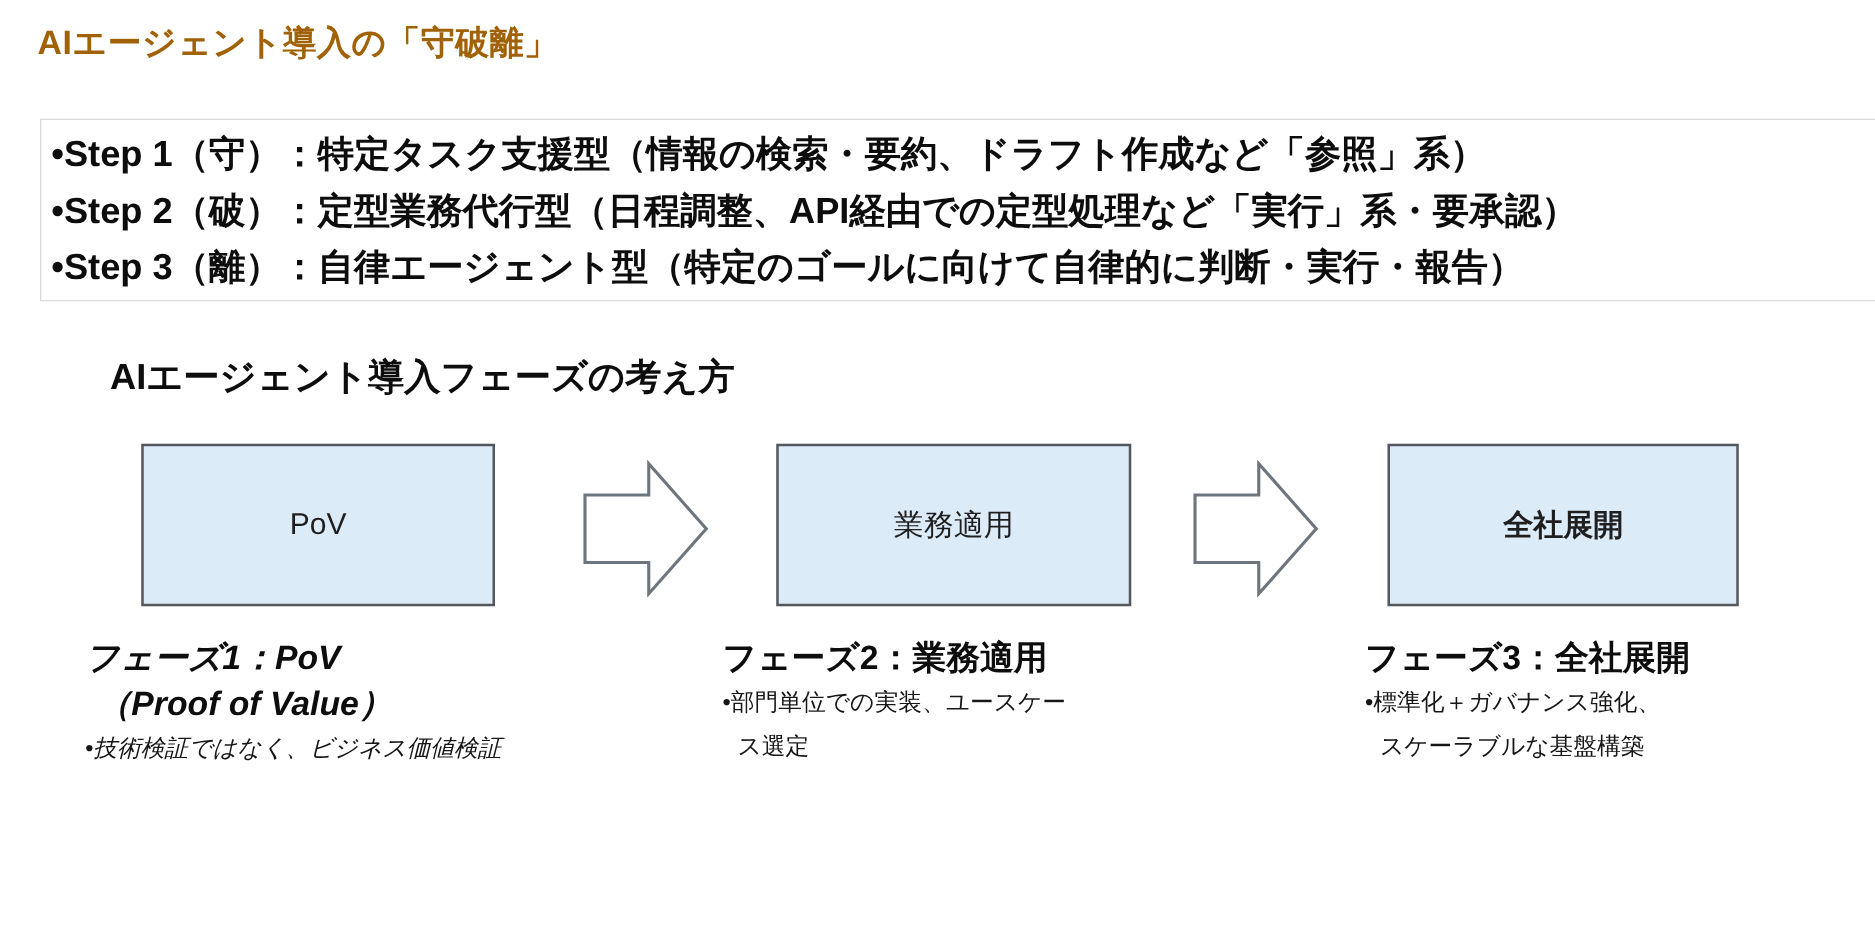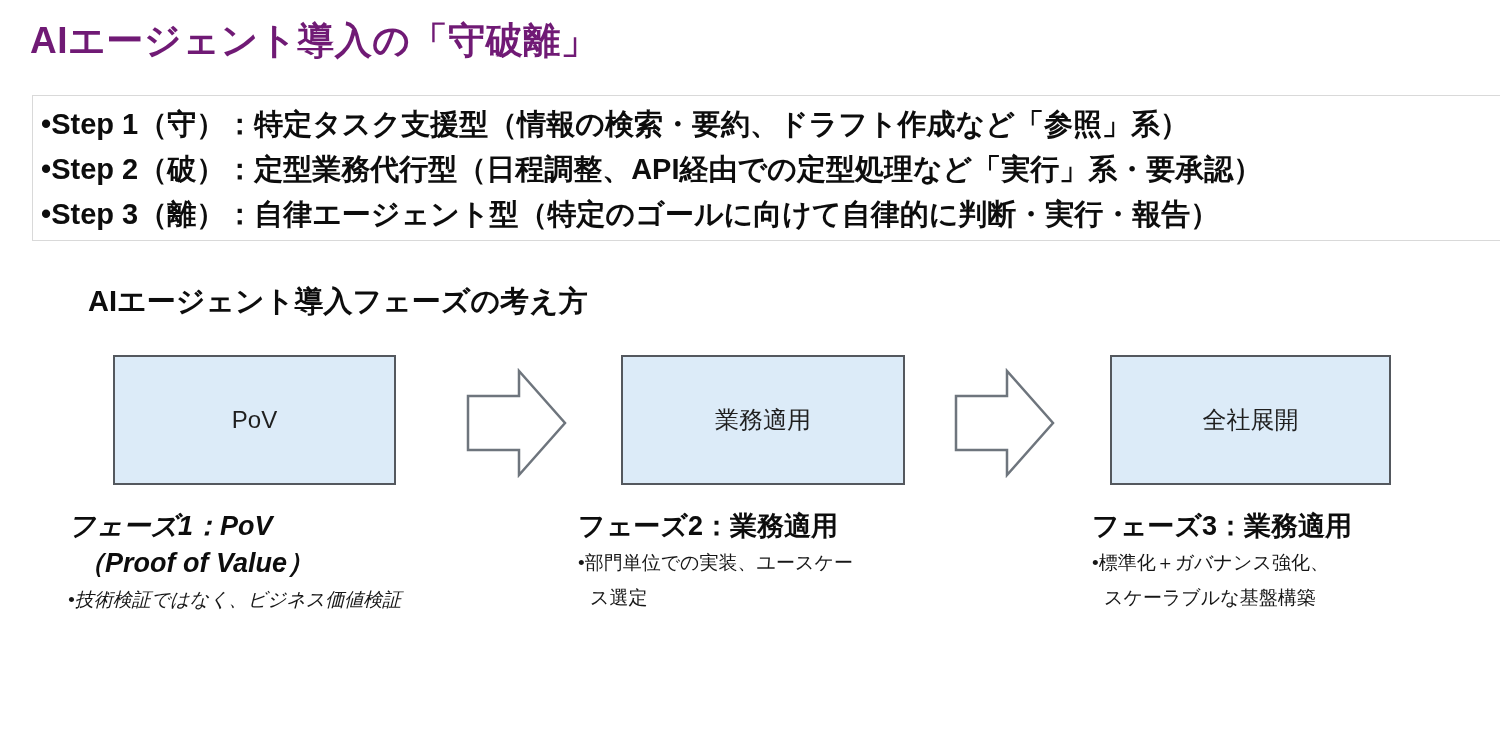--- a/index.html
+++ b/index.html
@@ -2,21 +2,21 @@
 <html><head>
 <meta charset="utf-8">
 <style>
   html,body{margin:0;padding:0;background:#ffffff;}
   .slide{
     position:relative;width:1500px;height:753px;background:#ffffff;overflow:hidden;
     font-family:"Liberation Sans","DejaVu Sans",sans-serif;color:#111111;
   }
   .title{
     position:absolute;left:30px;top:16px;margin:0;
-    font-size:37px;font-weight:700;color:#701a75;letter-spacing:0.5px;white-space:nowrap;
+    font-size:27px;font-weight:700;color:#a16207;letter-spacing:0.5px;white-space:nowrap;
   }
   .steps-box{
     position:absolute;left:32px;top:95px;width:1490px;height:146px;
     border:1px solid #d9d9d9;background:#ffffff;box-sizing:border-box;
     padding:6px 0 0 8px;
   }
   .step-line{
     font-size:29px;font-weight:700;line-height:45px;white-space:nowrap;color:#0d0d0d;
   }
   .section-heading{
@@ -24,21 +24,21 @@
     font-size:29px;font-weight:700;color:#0d0d0d;white-space:nowrap;
   }
   .flow-box{
     position:absolute;top:355px;height:130px;box-sizing:border-box;
     background:#dcebf8;border:2px solid#54585e;
     display:flex;align-items:center;justify-content:center;
     font-size:24px;color:#1f1f1f;
   }
   .box-1{left:113px;width:283px;}
   .box-2{left:621px;width:284px;}
-  .box-3{left:1110px;width:281px;}
+  .box-3{left:1110px;width:281px;font-weight:bold;}
   .flow-arrow{position:absolute;top:368px;width:102px;height:110px;}
   .arrow-1{left:466px;}
   .arrow-2{left:954px;}
   .flow-arrow polygon{fill:#ffffff;stroke:#6e757d;stroke-width:2.5;stroke-linejoin:miter;}
   .phase-col{position:absolute;top:508px;}
   .phase-1{left:68px;width:480px;font-style:italic;}
   .phase-2{left:578px;width:440px;}
   .phase-3{left:1092px;width:390px;}
   .phase-heading{
     font-size:27px;font-weight:700;color:#0d0d0d;line-height:37px;white-space:nowrap;
@@ -92,18 +92,18 @@
     <div class="phase-bullet">•技術検証ではなく、ビジネス価値検証</div>
   </div>
 
   <div class="phase-col phase-2">
     <div class="phase-heading">フェーズ2：業務適用</div>
     <div class="phase-bullet">•部門単位での実装、ユースケー</div>
     <div class="phase-bullet cont">ス選定</div>
   </div>
 
   <div class="phase-col phase-3">
-    <div class="phase-heading">フェーズ3：業務適用</div>
+    <div class="phase-heading">フェーズ3：全社展開</div>
     <div class="phase-bullet">•標準化＋ガバナンス強化、</div>
     <div class="phase-bullet cont">スケーラブルな基盤構築</div>
   </div>
 
 </div>
 
 </body></html>

